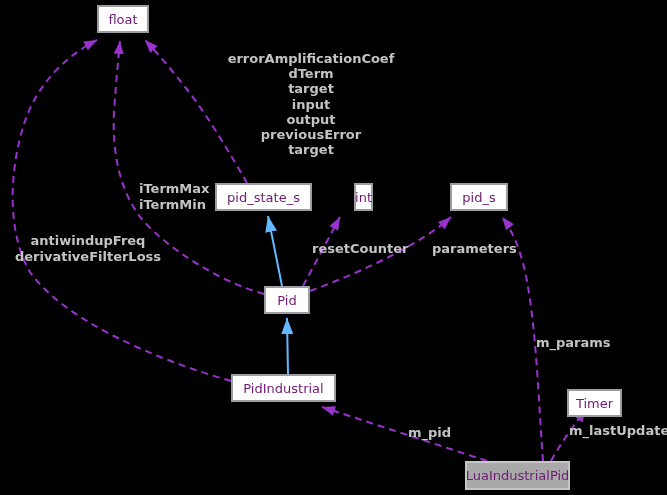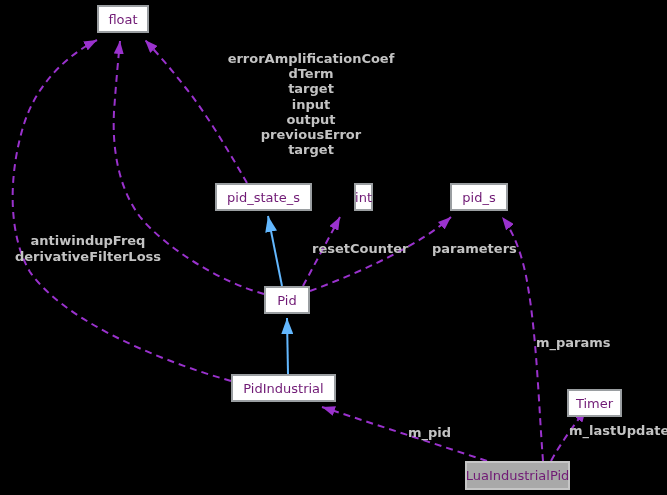--- a/index.html
+++ b/index.html
@@ -68,20 +68,24 @@
   <div class="edge-label center" style="left:221px;top:51px;width:180px;line-height:15.2px;">
     <div>errorAmplificationCoef</div>
     <div>dTerm</div>
     <div>target</div>
     <div>input</div>
     <div>output</div>
     <div>previousError</div>
     <div>target</div>
   </div>
 
+  <div class="edge-label" style="left:139px;top:181px;">
+    <div>iTermMax</div>
+    <div>iTermMin</div>
+  </div>
 
   <div class="edge-label center" style="left:12px;top:233px;width:152px;">
     <div>antiwindupFreq</div>
     <div>derivativeFilterLoss</div>
   </div>
 
   <div class="edge-label" style="left:312px;top:241px;">resetCounter</div>
 
   <div class="edge-label" style="left:432px;top:241px;">parameters</div>
 

